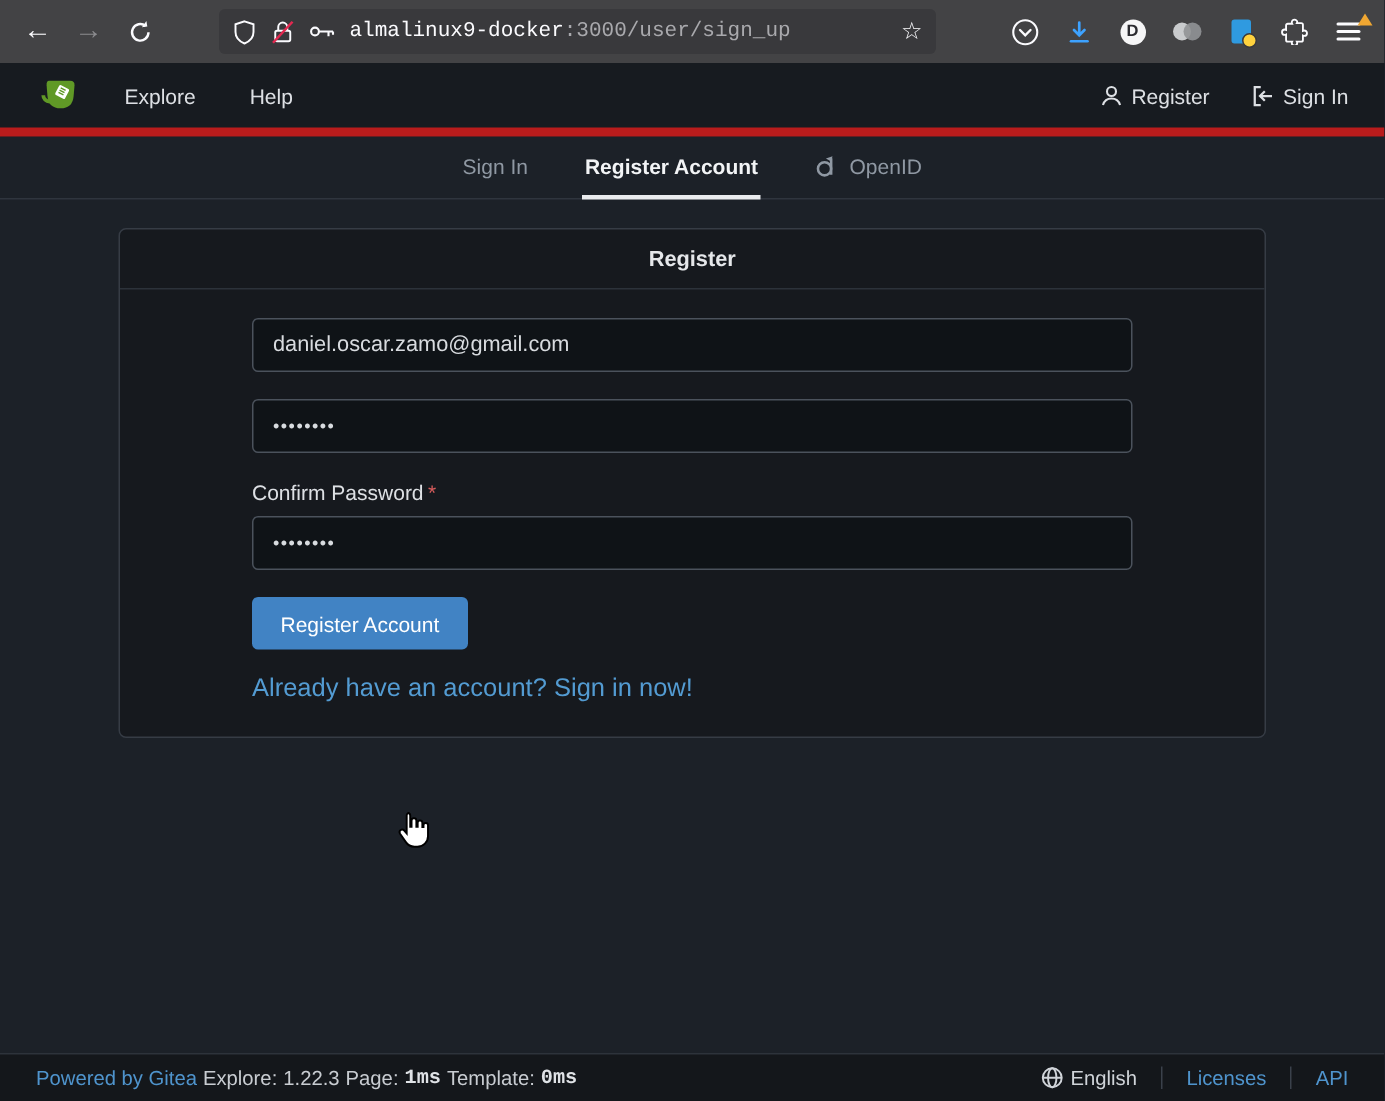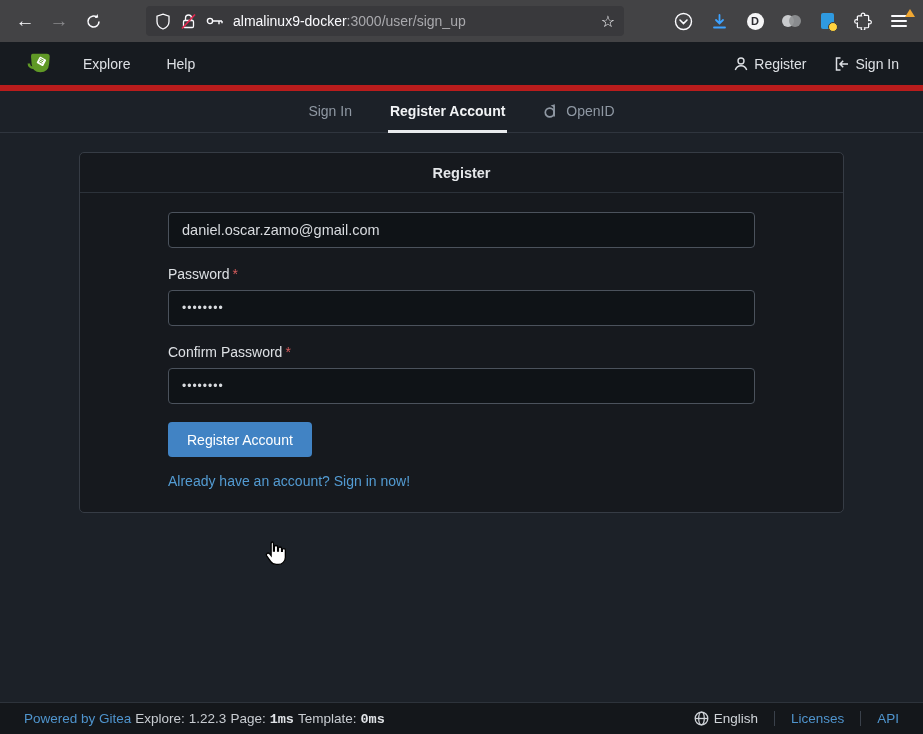--- a/index.html
+++ b/index.html
@@ -22,21 +22,21 @@
     width:34px; height:32px; border-radius:4px;
     display:flex; align-items:center; justify-content:center;
     color:#fbfbfe; font-size:19px; cursor:default;
   }
   .nav-btn.disabled { color:#8b8b8e; }
   .url-bar {
     margin-left:36px; width:478px; height:30px;
     background:#39393c; border-radius:4px;
     display:flex; align-items:center; padding:0 9px; gap:9px;
   }
-  .url-text { font-size:14px; color:#fbfbfe; white-space:nowrap; flex:1; }
+  .url-text { font-size:14px; color:#fbfbfe; white-space:nowrap; flex:1;font-family:Liberation Mono, monospace; }
   .url-text .path { color:#a9a9ad; }
   .star { font-size:16px; color:#fbfbfe; }
   .ext-icons { margin-left:auto; display:flex; align-items:center; }
   .ext-slot { width:36px; height:32px; display:flex; align-items:center; justify-content:center; position:relative; }
   .d-circle {
     width:17px; height:17px; border-radius:50%; background:#f6f6f7;
     color:#2b2b30; font-size:11px; font-weight:bold;
     display:flex; align-items:center; justify-content:center;
   }
   .two-circles { position:relative; width:18px; height:14px; }
@@ -102,21 +102,21 @@
     color:#d8dbdf; font-size:14.5px; padding:0 13px;
     font-family:"Liberation Sans", sans-serif; outline:none;
   }
   .pw input { font-size:12px; letter-spacing:1px; }
   .submit-btn {
     margin-top:0; height:35px; padding:0 19px;
     background:#4183c4; color:#ffffff; font-size:14px;
     border:none; border-radius:4px; cursor:pointer;
     font-family:"Liberation Sans", sans-serif;
   }
-  .signin-link { display:inline-block; margin-top:16px; font-size:14px; color:#539bd2; cursor:pointer; text-decoration:none; }
+  .signin-link { display:inline-block; margin-top:16px; font-size:17px; color:#539bd2; cursor:pointer; text-decoration:none; }
 
   
   .footer {
     position:absolute; left:0; right:0; bottom:0; height:32px;
     background:#14171b; border-top:1px solid #2d333b;
     display:flex; align-items:center; padding:0 24px;
     font-size:13.5px; color:#c8ccd1; white-space:nowrap;
   }
   .footer a { color:#4f94cd; text-decoration:none; cursor:pointer; }
   .footer .seg { margin-right:4px; }
@@ -255,21 +255,20 @@
 <div class="card">
   <div class="card-header">Register</div>
   <div class="card-body">
 
 
     <div class="form-field">
       <input type="text" value="daniel.oscar.zamo@gmail.com" style="">
     </div>
 
     <div class="form-field pw">
-      <label><span>Password</span><span class="req">*</span></label>
       <input type="text" value="••••••••" style="">
     </div>
 
     <div class="form-field pw">
       <label><span>Confirm Password</span><span class="req">*</span></label>
       <input type="text" value="••••••••" style="">
     </div>
 
     <div>
       <button class="submit-btn">Register Account</button>

